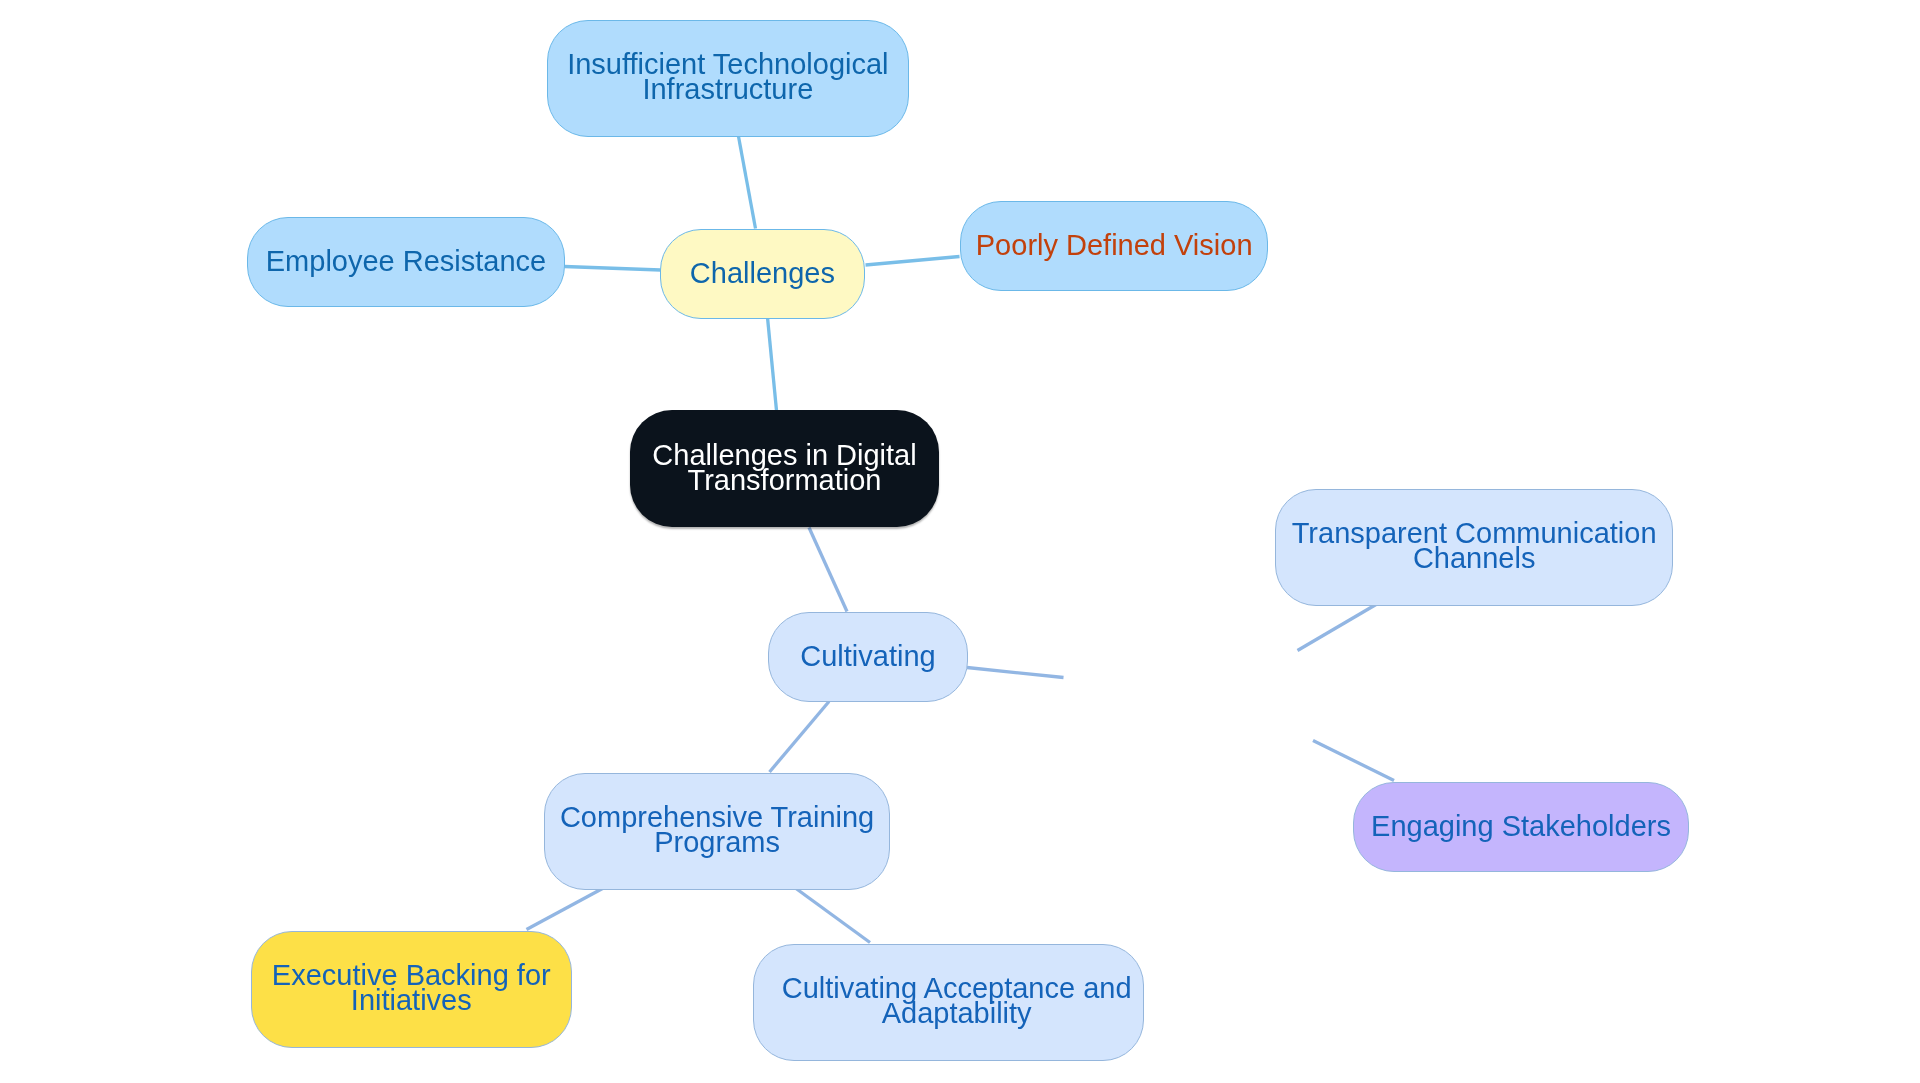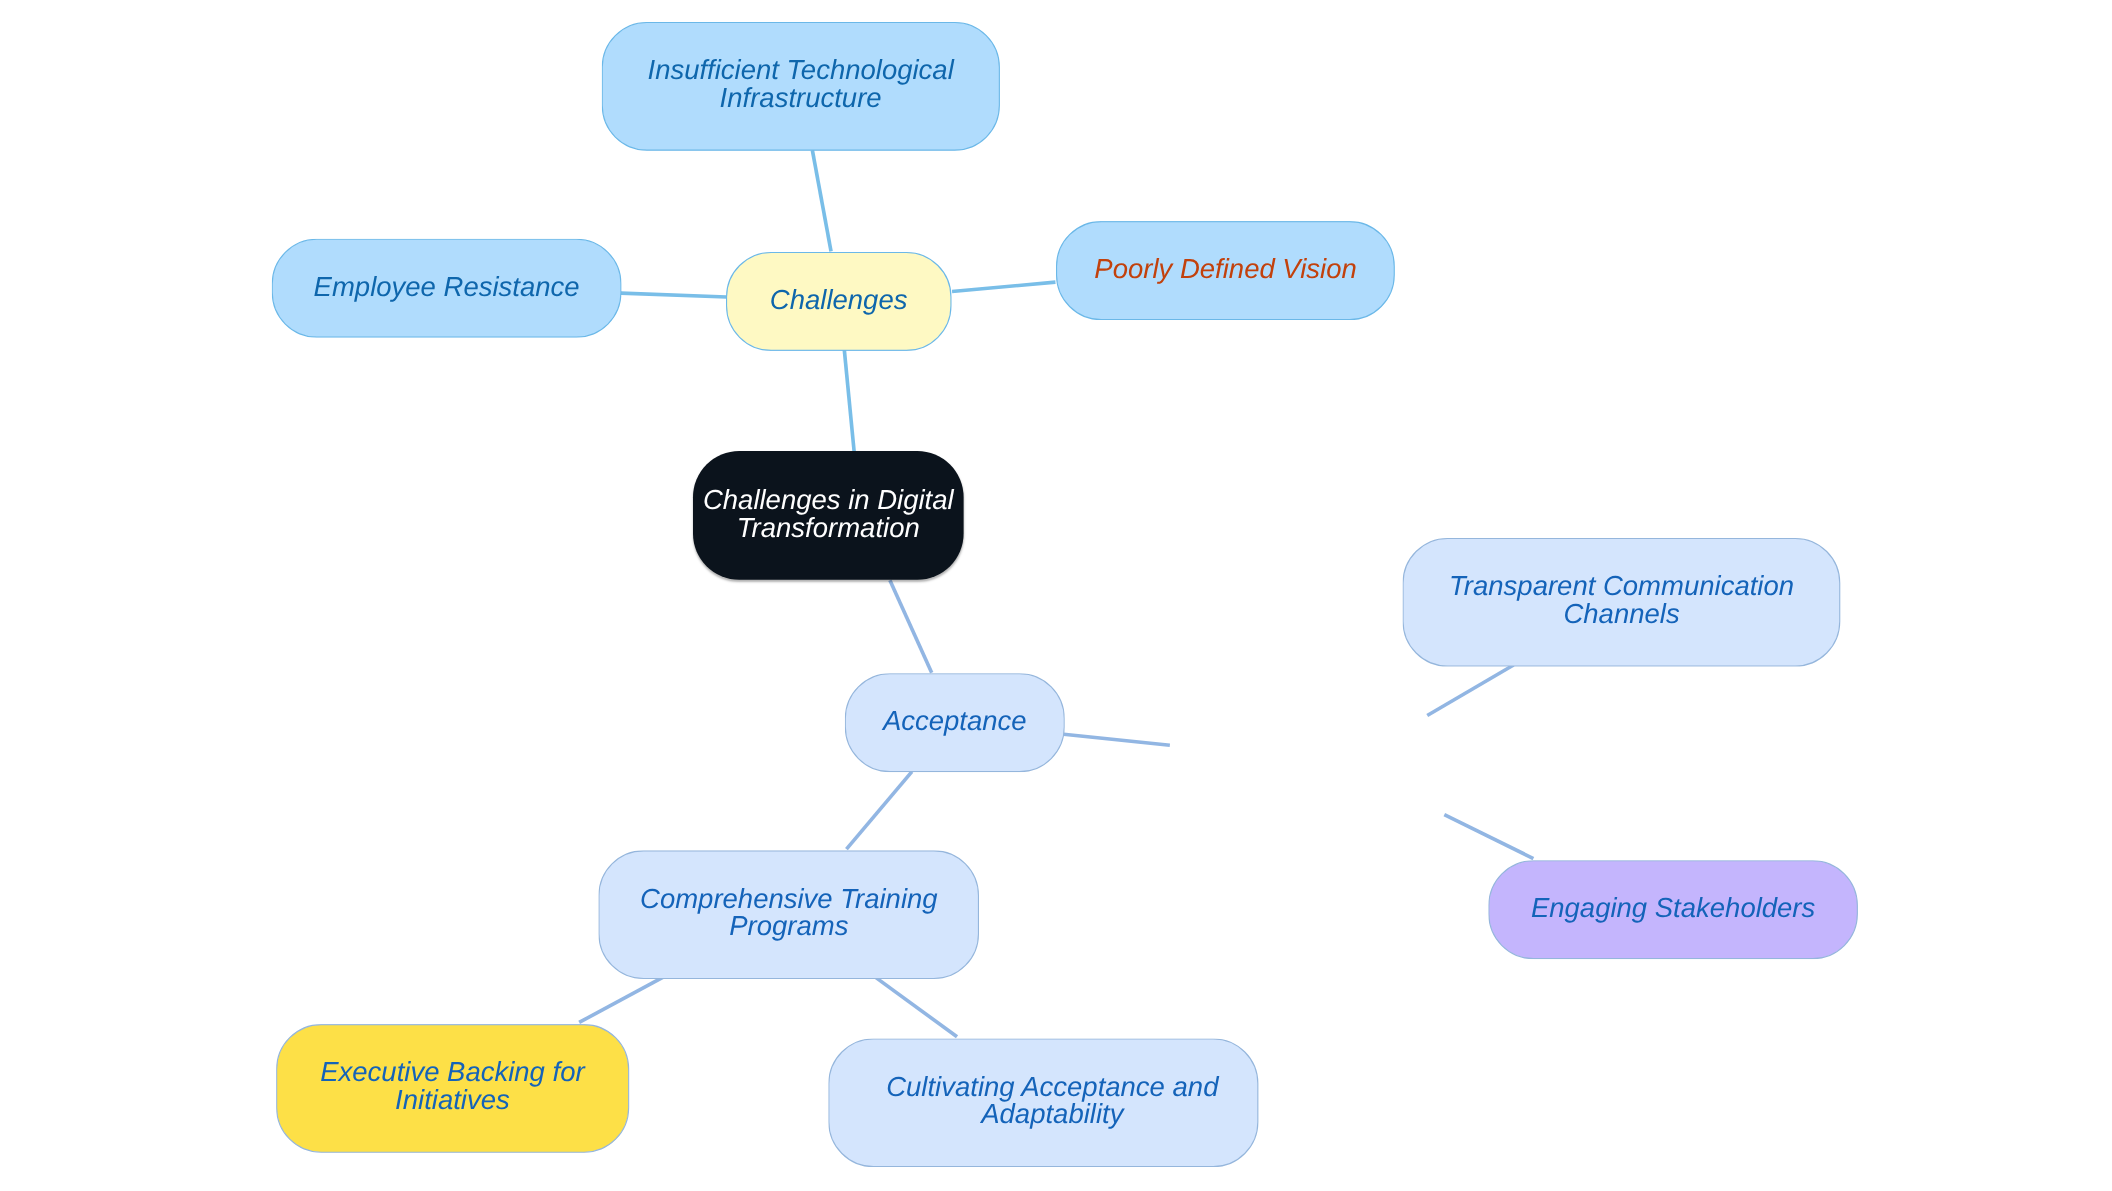--- a/index.html
+++ b/index.html
@@ -28,22 +28,21 @@
   .node {
     position: absolute;
     will-change: transform;
     box-sizing: border-box;
     display: flex;
     align-items: center;
     justify-content: center;
     text-align: center;
     line-height: 25.5px;
     white-space: pre-line;
-    font-size: 25px;
-    font-style: italic;
+    font-size: 29px;
   }
   .node.branch {
     border-radius: 41px;
     border-style: solid;
     border-width: 1.5px;
   }
   .node.multiline {
     padding-bottom: 2.2px;
   }
   .node.root {
@@ -72,25 +71,25 @@
       <path d="M 602.5 888.5 L 526.5 929.5"></path>
       <path d="M 796 888.5 L 870 942.5"></path>
     </g>
   </svg>
 
   <div class="node branch multiline" style="left: 546.8px; top: 20.4px; width: 361.7px; height: 116.6px; background: rgb(176, 220, 253); border-color: rgb(107, 184, 232); color: rgb(14, 102, 172);">Insufficient Technological
 Infrastructure</div>
   <div class="node branch" style="left: 246.5px; top: 216.6px; width: 318px; height: 90px; background: rgb(176, 220, 253); border-color: rgb(107, 184, 232); color: rgb(14, 102, 172);">Employee Resistance</div>
   <div class="node branch" style="left: 660.4px; top: 228.6px; width: 204.8px; height: 90px; background: #fef9c3; border-color: rgb(107, 184, 232); color: rgb(14, 102, 172);">Challenges</div>
   <div class="node branch" style="left: 959.8px; top: 201.3px; width: 308.3px; height: 90px; background: rgb(176, 220, 253); border-color: rgb(107, 184, 232); color: #c2410c;">Poorly Defined Vision</div>
-  <div class="node root" style="left: 630px; top: 409.8px; width: 246px; height: 116.6px; background: rgb(11, 19, 28); color: rgb(255, 255, 255);">Challenges in Digital
+  <div class="node root" style="left: 630px; top: 409.8px; width: 309px; height: 116.6px; background: rgb(11, 19, 28); color: rgb(255, 255, 255);">Challenges in Digital
 Transformation</div>
   <div class="node branch multiline" style="left: 1274.9px; top: 488.6px; width: 398.3px; height: 116.6px; background: rgb(212, 229, 253); border-color: rgb(149, 182, 220); color: rgb(20, 99, 185);">Transparent Communication
 Channels</div>
-  <div class="node branch" style="left: 767.5px; top: 612px; width: 200px; height: 89.5px; background: rgb(212, 229, 253); border-color: rgb(149, 182, 220); color: rgb(20, 99, 185);">Acceptance</div>
+  <div class="node branch" style="left: 767.5px; top: 612px; width: 200px; height: 89.5px; background: rgb(212, 229, 253); border-color: rgb(149, 182, 220); color: rgb(20, 99, 185);">Cultivating</div>
   <div class="node branch multiline" style="left: 544.3px; top: 772.5px; width: 346.2px; height: 116.6px; background: rgb(212, 229, 253); border-color: rgb(149, 182, 220); color: rgb(20, 99, 185);">Comprehensive Training
 Programs</div>
   <div class="node branch" style="left: 1353px; top: 781.6px; width: 336px; height: 90px; background: #c4b5fd; border-color: rgb(149, 182, 220); color: rgb(20, 99, 185);">Engaging Stakeholders</div>
   <div class="node branch multiline" style="left: 251px; top: 930.8px; width: 320.6px; height: 116.6px; background: #fde047; border-color: rgb(149, 182, 220); color: rgb(20, 99, 185);">Executive Backing for
 Initiatives</div>
   <div class="node branch multiline" style="left: 753.3px; top: 943.5px; width: 391.3px; height: 116.6px; background: rgb(212, 229, 253); border-color: rgb(149, 182, 220); color: rgb(20, 99, 185); padding-left: 16px;">Cultivating Acceptance and
 Adaptability</div>
 
 </div>
 

